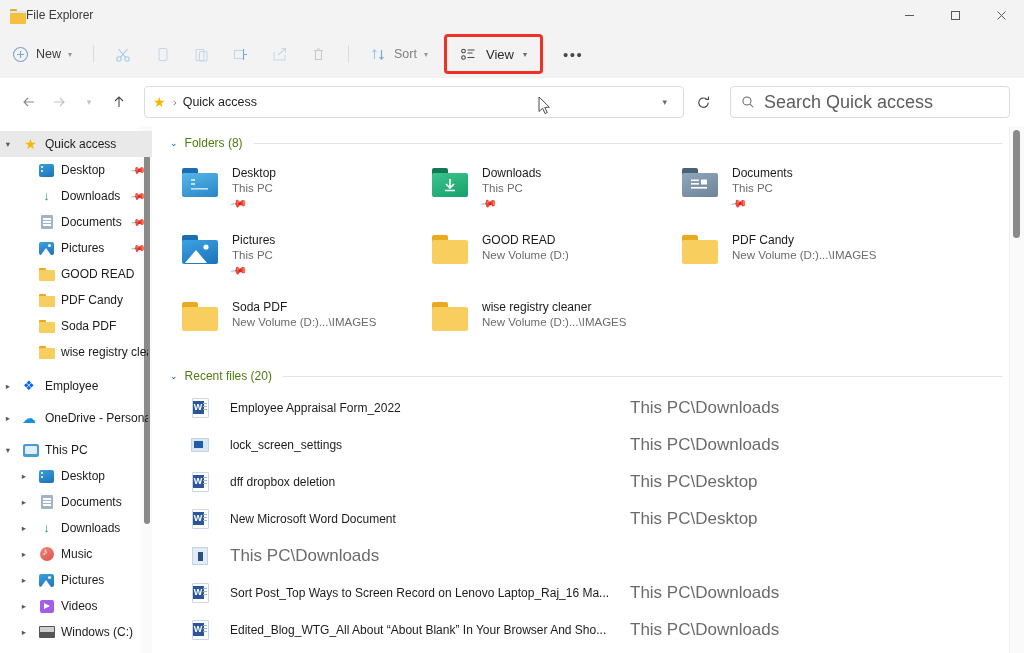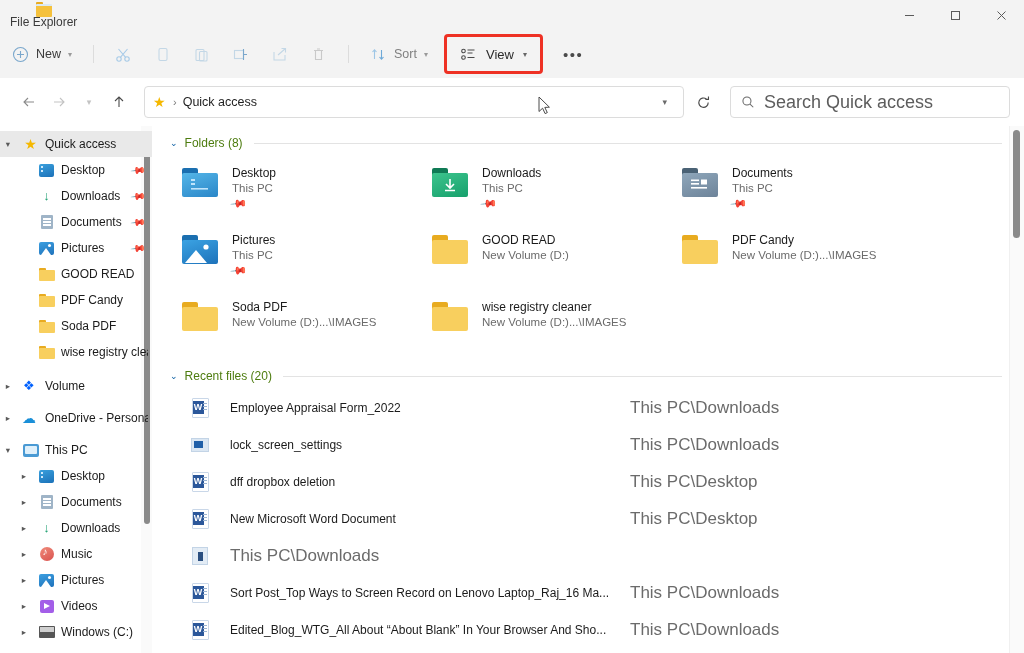--- a/index.html
+++ b/index.html
@@ -10,21 +10,21 @@
     overflow: hidden;
     -webkit-font-smoothing: antialiased;
   }
 
   
   #titlebar {
     height: 30px; background: #f3f3f3;
     display: flex; align-items: center;
     position: relative;
   }
-  #title-left { display: flex; align-items: center; gap: 0; padding-left: 10px; flex-direction: column; }
+  #title-left { display: flex; align-items: center; gap: 0; padding-left: 10px; }
   #title-text { font-size: 12px; color: #3b3b3b; }
   .folder-mini {
     width: 16px; height: 13px; position: relative;
   }
   .folder-mini::before {
     content:""; position:absolute; left:0; top:0; width:7px; height:3px;
     background:#e8ab20; border-radius:1px 1px 0 0;
   }
   .folder-mini::after {
     content:""; position:absolute; left:0; top:2.5px; width:16px; height:10.5px;
@@ -467,21 +467,21 @@
       <span class="nav-label">wise registry clear</span>
     </div>
 
     <div style="height:8px"></div>
 
     <div class="nav-row">
       <span class="twisty">▸</span>
       <span class="nav-ico">
           <span class="ico-dropbox">❖</span>
         </span>
-      <span class="nav-label">Volume</span>
+      <span class="nav-label">Employee</span>
     </div>
 
     <div style="height:6px"></div>
 
     <div class="nav-row">
       <span class="twisty">▸</span>
       <span class="nav-ico">
           <span class="ico-onedrive">☁</span>
         </span>
       <span class="nav-label">OneDrive - Persona</span>

